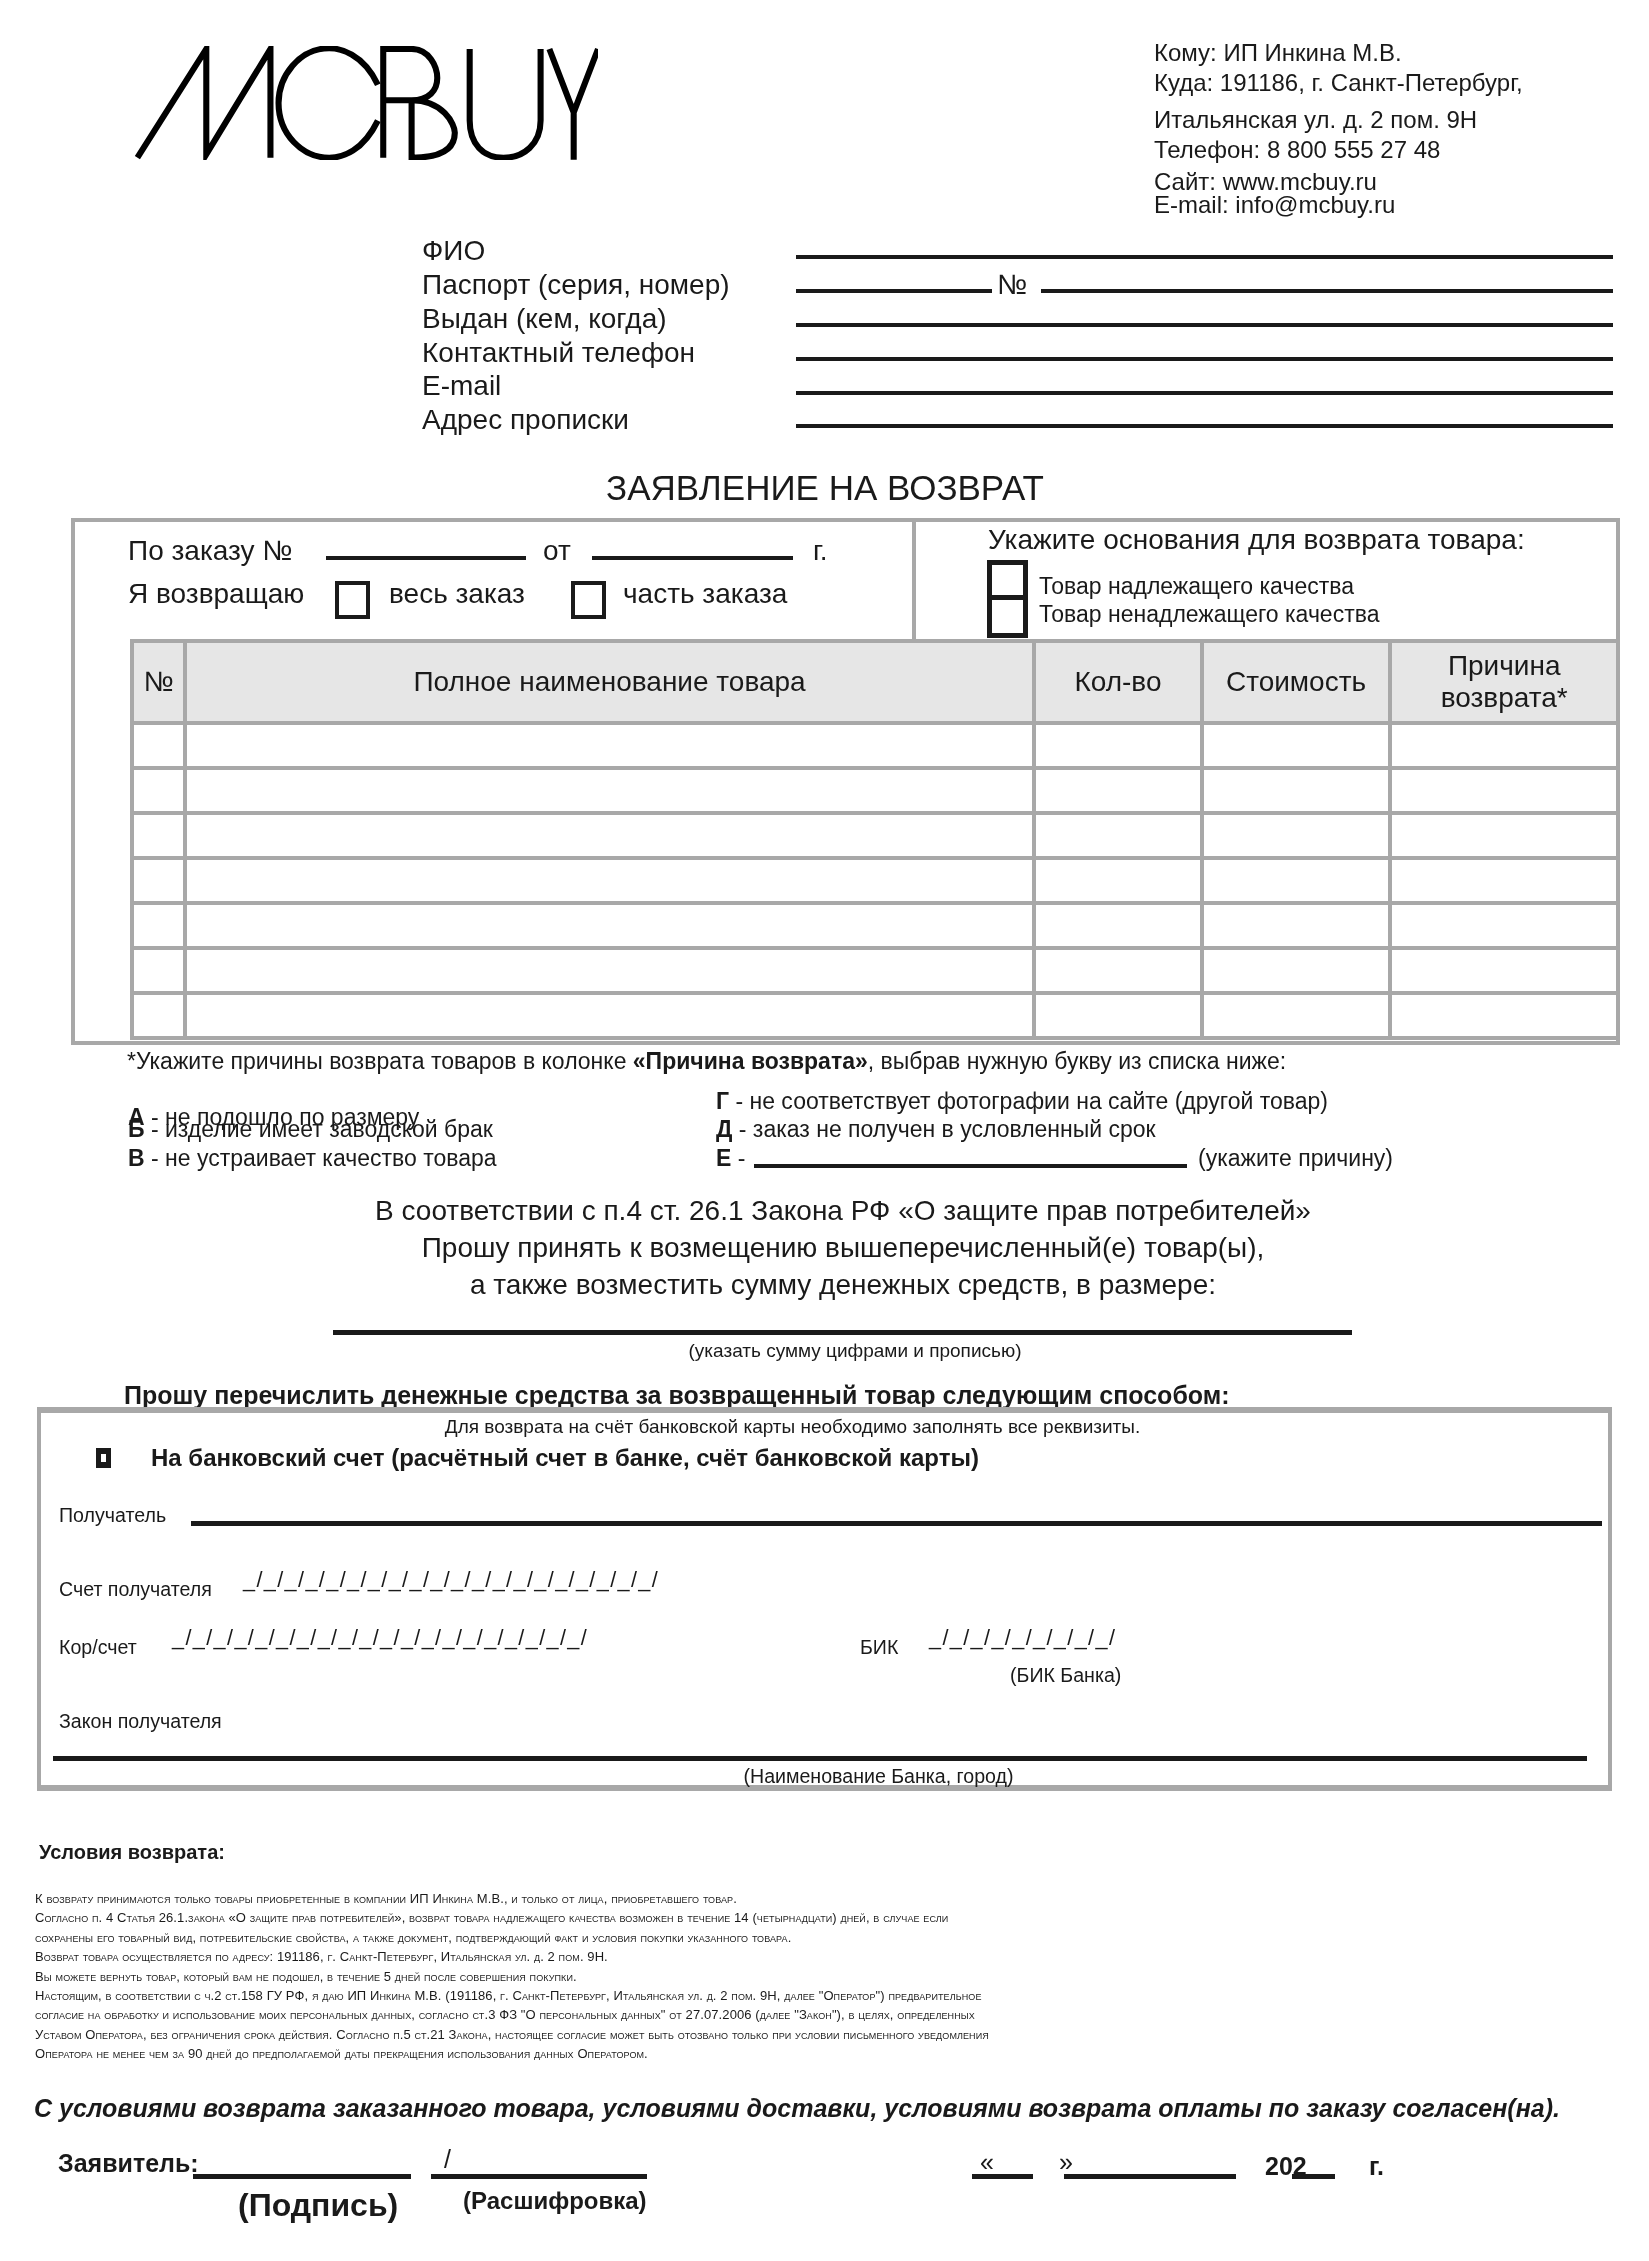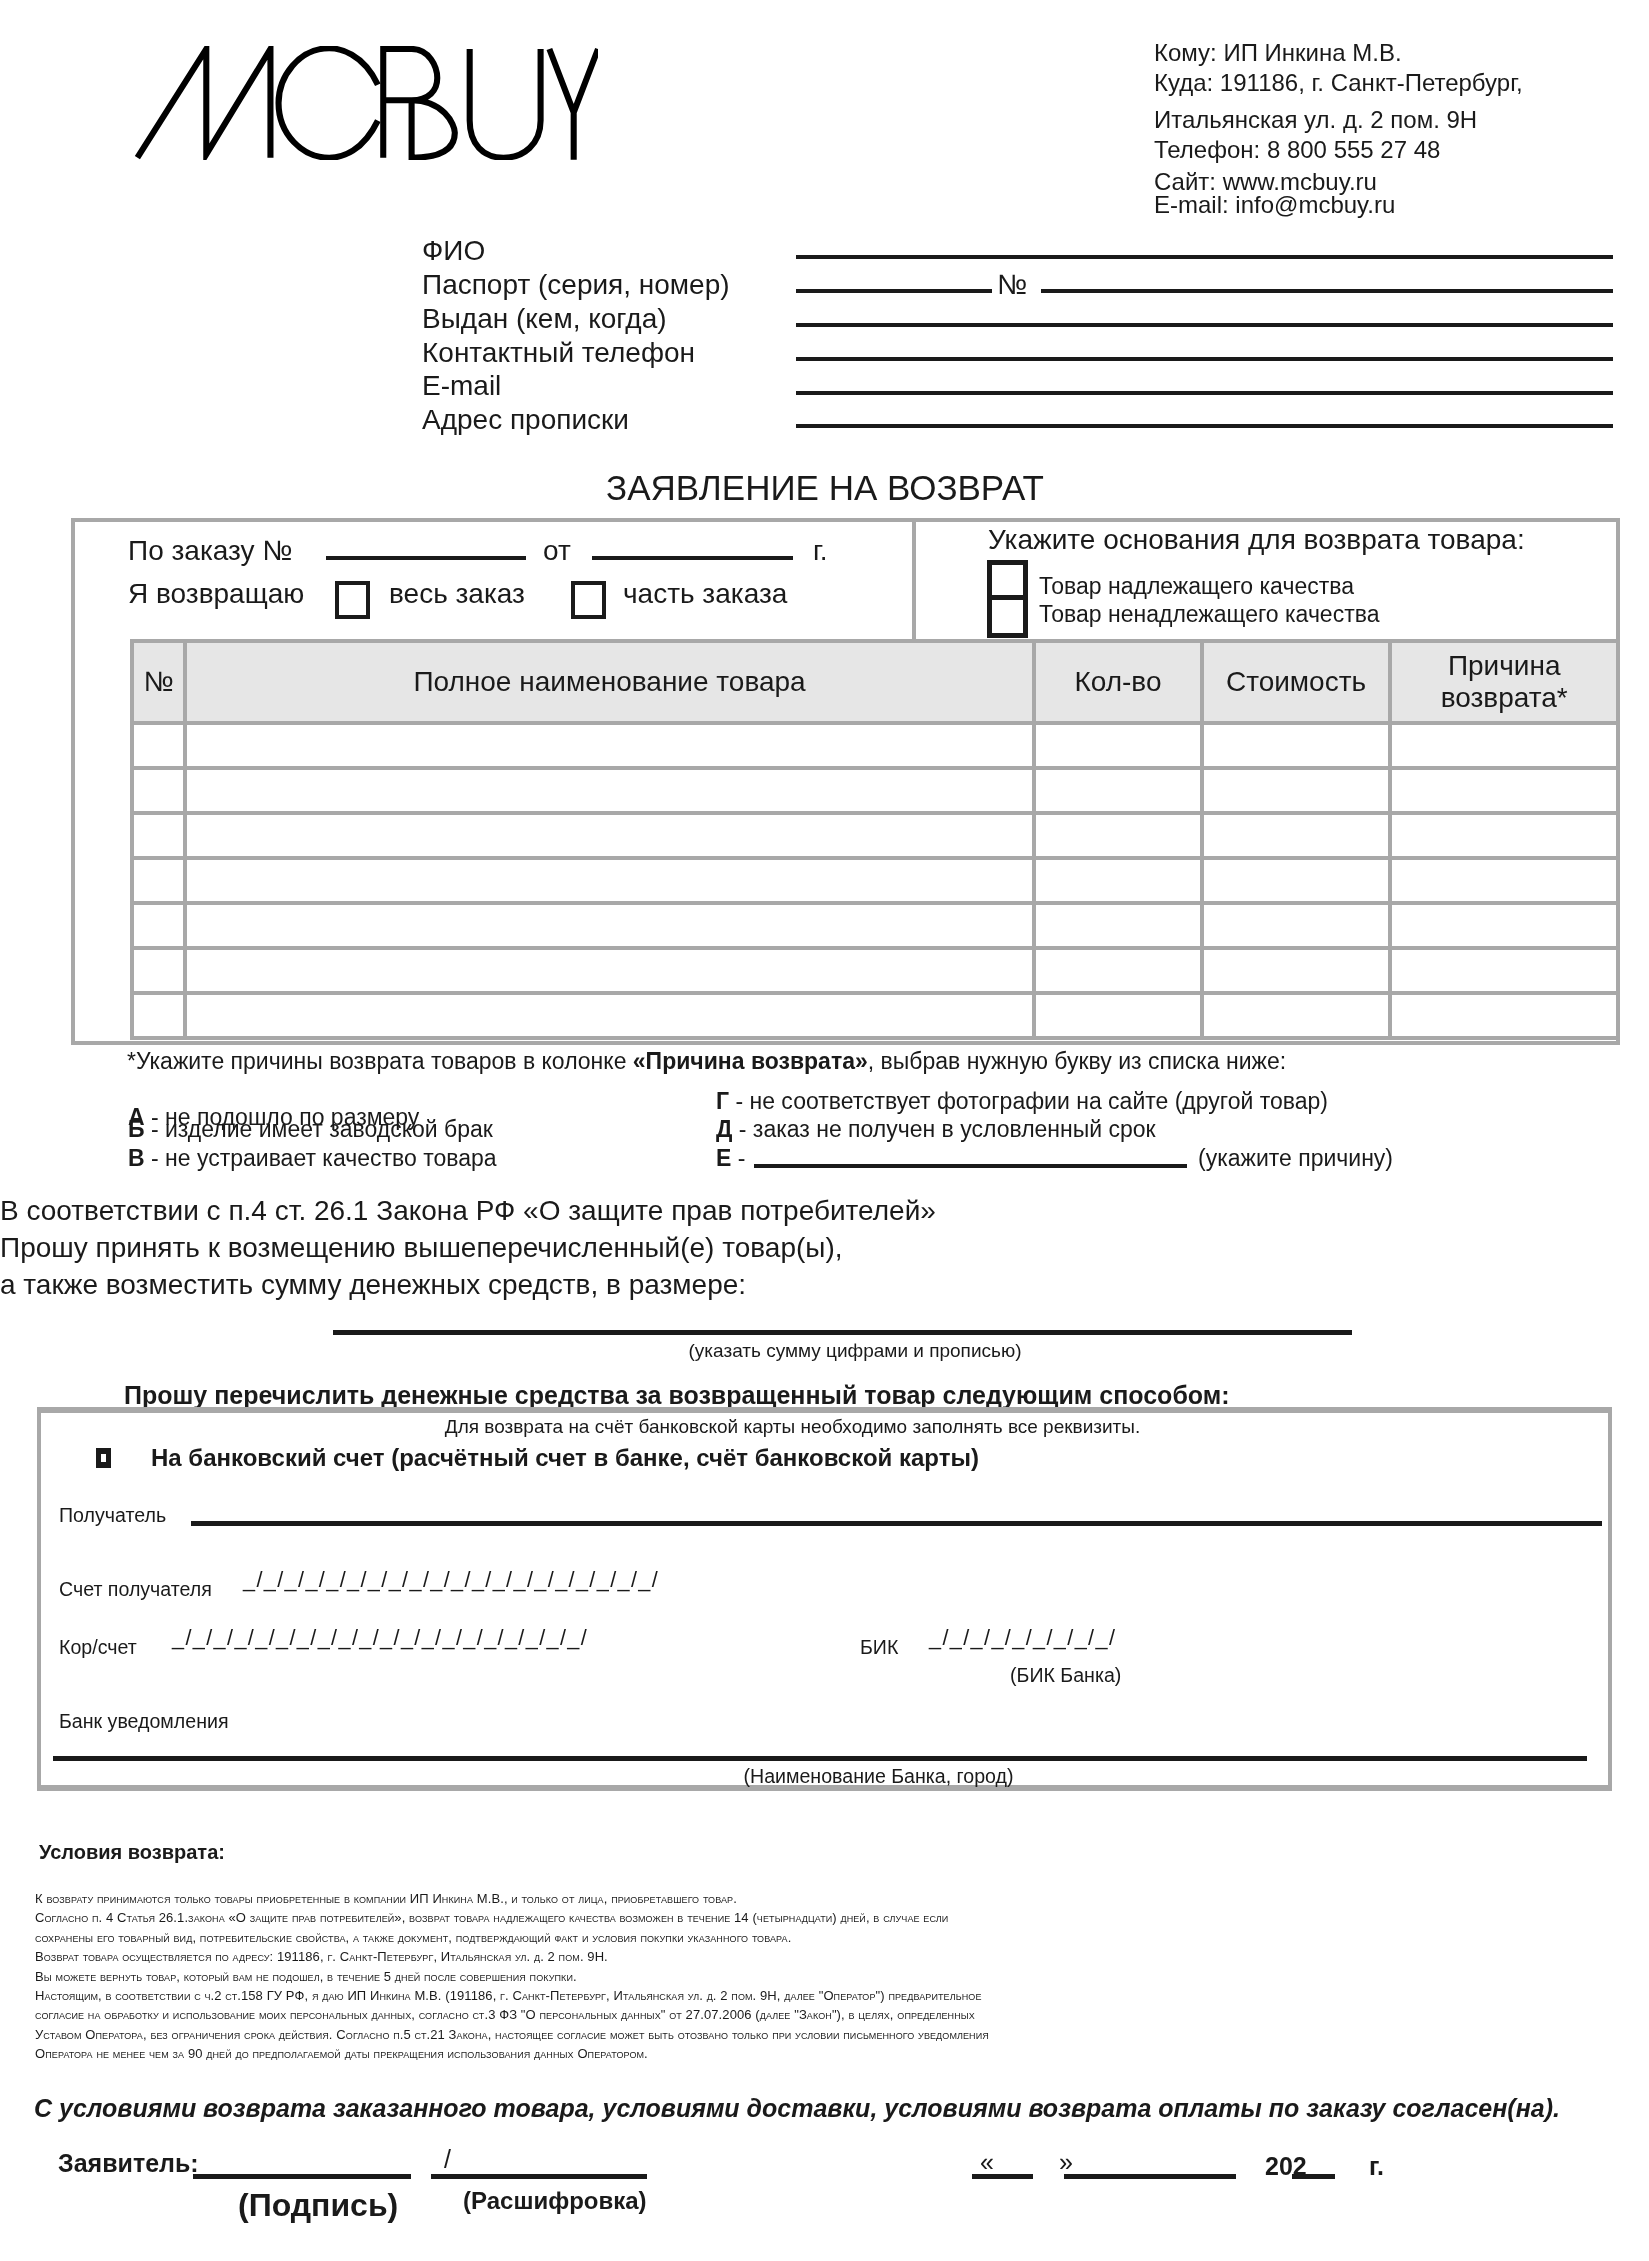--- a/index.html
+++ b/index.html
@@ -31,21 +31,21 @@
   #itemtable { position: absolute; left: 130px; top: 639px; width: 1490px; border-collapse: collapse; }
   #itemtable th, #itemtable td { border: 4.7px solid #a8a8a8; }
   #itemtable th { background: #e6e6e6; font-weight: normal; font-size: 28px; height: 82px; line-height: 32px; }
   #itemtable td { height: 45px; }
 
   
   .fn { font-size: 23px; white-space: nowrap; }
   .reason { font-size: 23px; white-space: nowrap; }
   .reason b { font-weight: bold; }
 
-  .law { left: 0; width: 1650px; font-size: 28px; white-space: nowrap; }
+  .law { left: 0; width: 1650px; text-align: center; font-size: 28px; white-space: nowrap; padding-left: 36px; }
   .caption { font-size: 19px; text-align: center; white-space: nowrap; }
 
   
   .heading-bold { font-weight: bold; font-size: 25px; white-space: nowrap; }
   #bankbox { left: 37px; top: 1407px; width: 1575px; height: 384px; border: 4px solid #a8a8a8; border-top-width: 6.8px; border-bottom-width: 6px; }
   .bank-lbl { font-size: 19.6px; white-space: nowrap; }
   .slots { font-size: 21.6px; font-family: "Liberation Sans", sans-serif; letter-spacing: 1.4px; white-space: nowrap; text-align: right; }
   .radio-sq { left: 96px; top: 1448px; width: 15px; height: 20px; background: #1a1a1a; border: 2px solid #1a1a1a; }
   .radio-sq::after { content: ""; position: absolute; left: 2.7px; top: 4px; width: 5.4px; height: 8px; background: #fff; }
 
@@ -227,21 +227,21 @@
 <div class="abs bank-lbl" style="left:59px;top:1578px">Счет получателя</div>
 <div class="abs slots" style="left:243px;top:1567px">_/_/_/_/_/_/_/_/_/_/_/_/_/_/_/_/_/_/_/_/</div>
 
 <div class="abs bank-lbl" style="left:59px;top:1636px">Кор/счет</div>
 <div class="abs slots" style="left:172px;top:1625px">_/_/_/_/_/_/_/_/_/_/_/_/_/_/_/_/_/_/_/_/</div>
 
 <div class="abs bank-lbl" style="left:860px;top:1636px">БИК</div>
 <div class="abs slots" style="left:929px;top:1625px">_/_/_/_/_/_/_/_/_/</div>
 <div class="abs bank-lbl" style="left:1010px;top:1664px">(БИК Банка)</div>
 
-<div class="abs bank-lbl" style="left:59px;top:1710px">Банк уведомления</div>
+<div class="abs bank-lbl" style="left:59px;top:1710px">Закон получателя</div>
 <div class="line" style="left:53px;top:1756px;width:1534px;height:4.7px"></div>
 <div class="abs bank-lbl" style="left:0;width:1757px;text-align:center;top:1765px">(Наименование Банка, город)</div>
 
 <div class="abs cond-title">Условия возврата:</div>
 <div class="abs cond">
   <div>К возврату принимаются только товары приобретенные в компании ИП Инкина М.В., и только от лица, приобретавшего товар.</div>
   <div>Согласно п. 4 Статья 26.1.закона «О защите прав потребителей», возврат товара надлежащего качества возможен в течение 14 (четырнадцати) дней, в случае если</div>
   <div>сохранены его товарный вид, потребительские свойства, а также документ, подтверждающий факт и условия покупки указанного товара.</div>
   <div>Возврат товара осуществляется по адресу: 191186, г. Санкт-Петербург, Итальянская ул. д. 2 пом. 9Н.</div>
   <div>Вы можете вернуть товар, который вам не подошел, в течение 5 дней после совершения покупки.</div>

